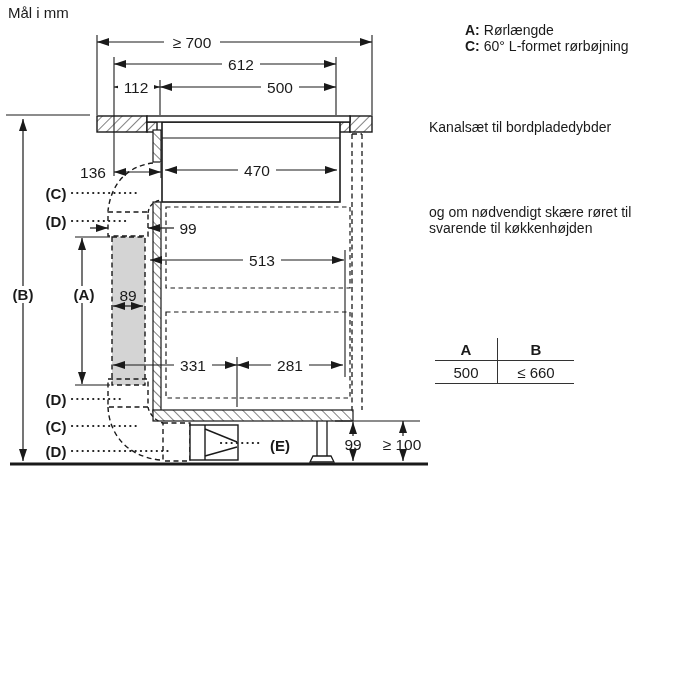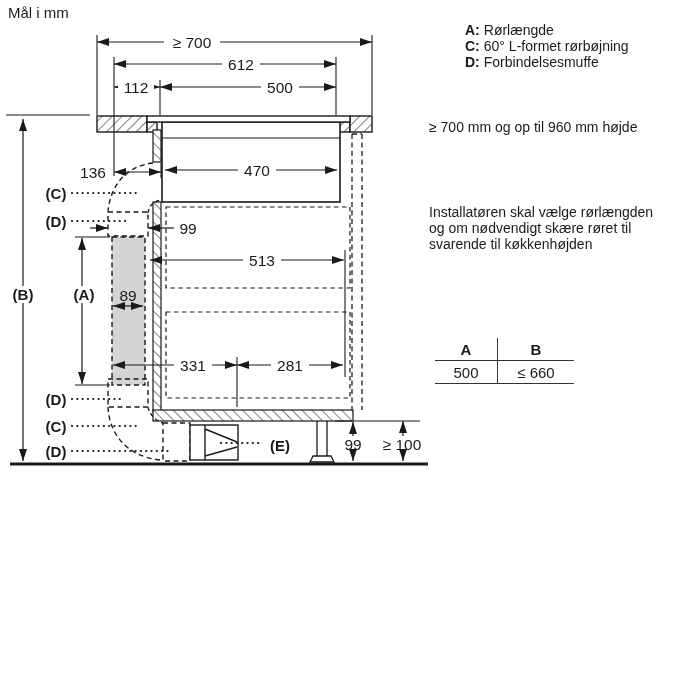--- a/index.html
+++ b/index.html
@@ -185,29 +185,27 @@
     <text class="lbl" x="56" y="399" dominant-baseline="central">(D)</text>
     <text class="lbl" x="56" y="426" dominant-baseline="central">(C)</text>
     <text class="lbl" x="56" y="451" dominant-baseline="central">(D)</text>
     <text class="lbl" x="280" y="445" dominant-baseline="central">(E)</text>
   </g>
 </svg>
 
 <div id="legend" class="abs">
   <div class="legend-row"><b>A:</b><span>Rørlængde</span></div>
   <div class="legend-row"><b>C:</b><span>60° L-formet rørbøjning</span></div>
-  <div class="legend-row"><b>D:</b><span>Forbindelsesmuffe</span></div>
 </div>
 
 <div id="note-kit" class="abs note">
-  <div>≥ 700 mm og op til 960 mm højde</div>
+  <div>Kanalsæt til bordpladedybder</div>
 </div>
 
 <div id="note-installer" class="abs note">
-  <div>Installatøren skal vælge rørlængden</div>
   <div>og om nødvendigt skære røret til</div>
   <div>svarende til køkkenhøjden</div>
 </div>
 
 <div id="size-table-wrap" class="abs">
   <table>
     <thead>
       <tr>
         <th class="colA">A</th>
         <th class="colB">B</th>

